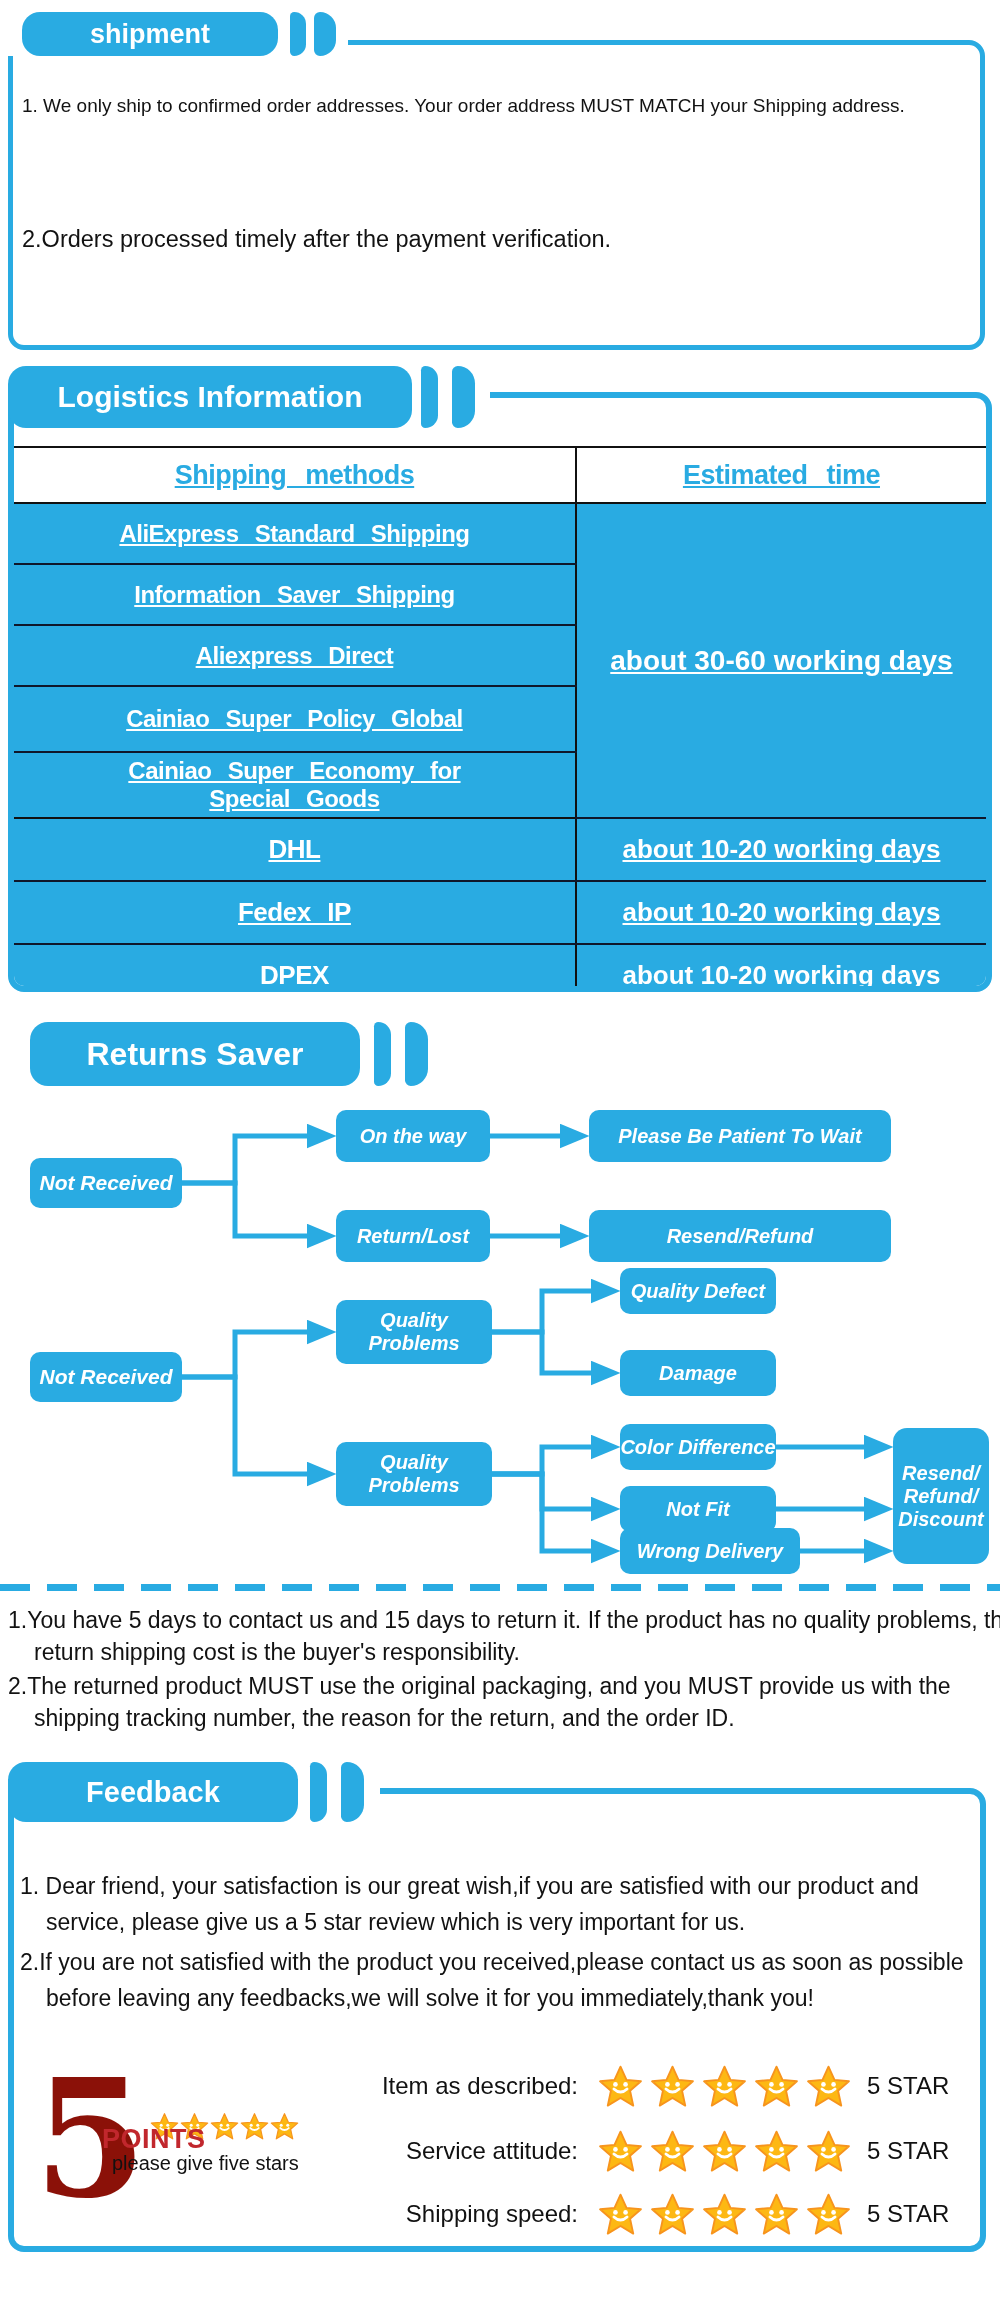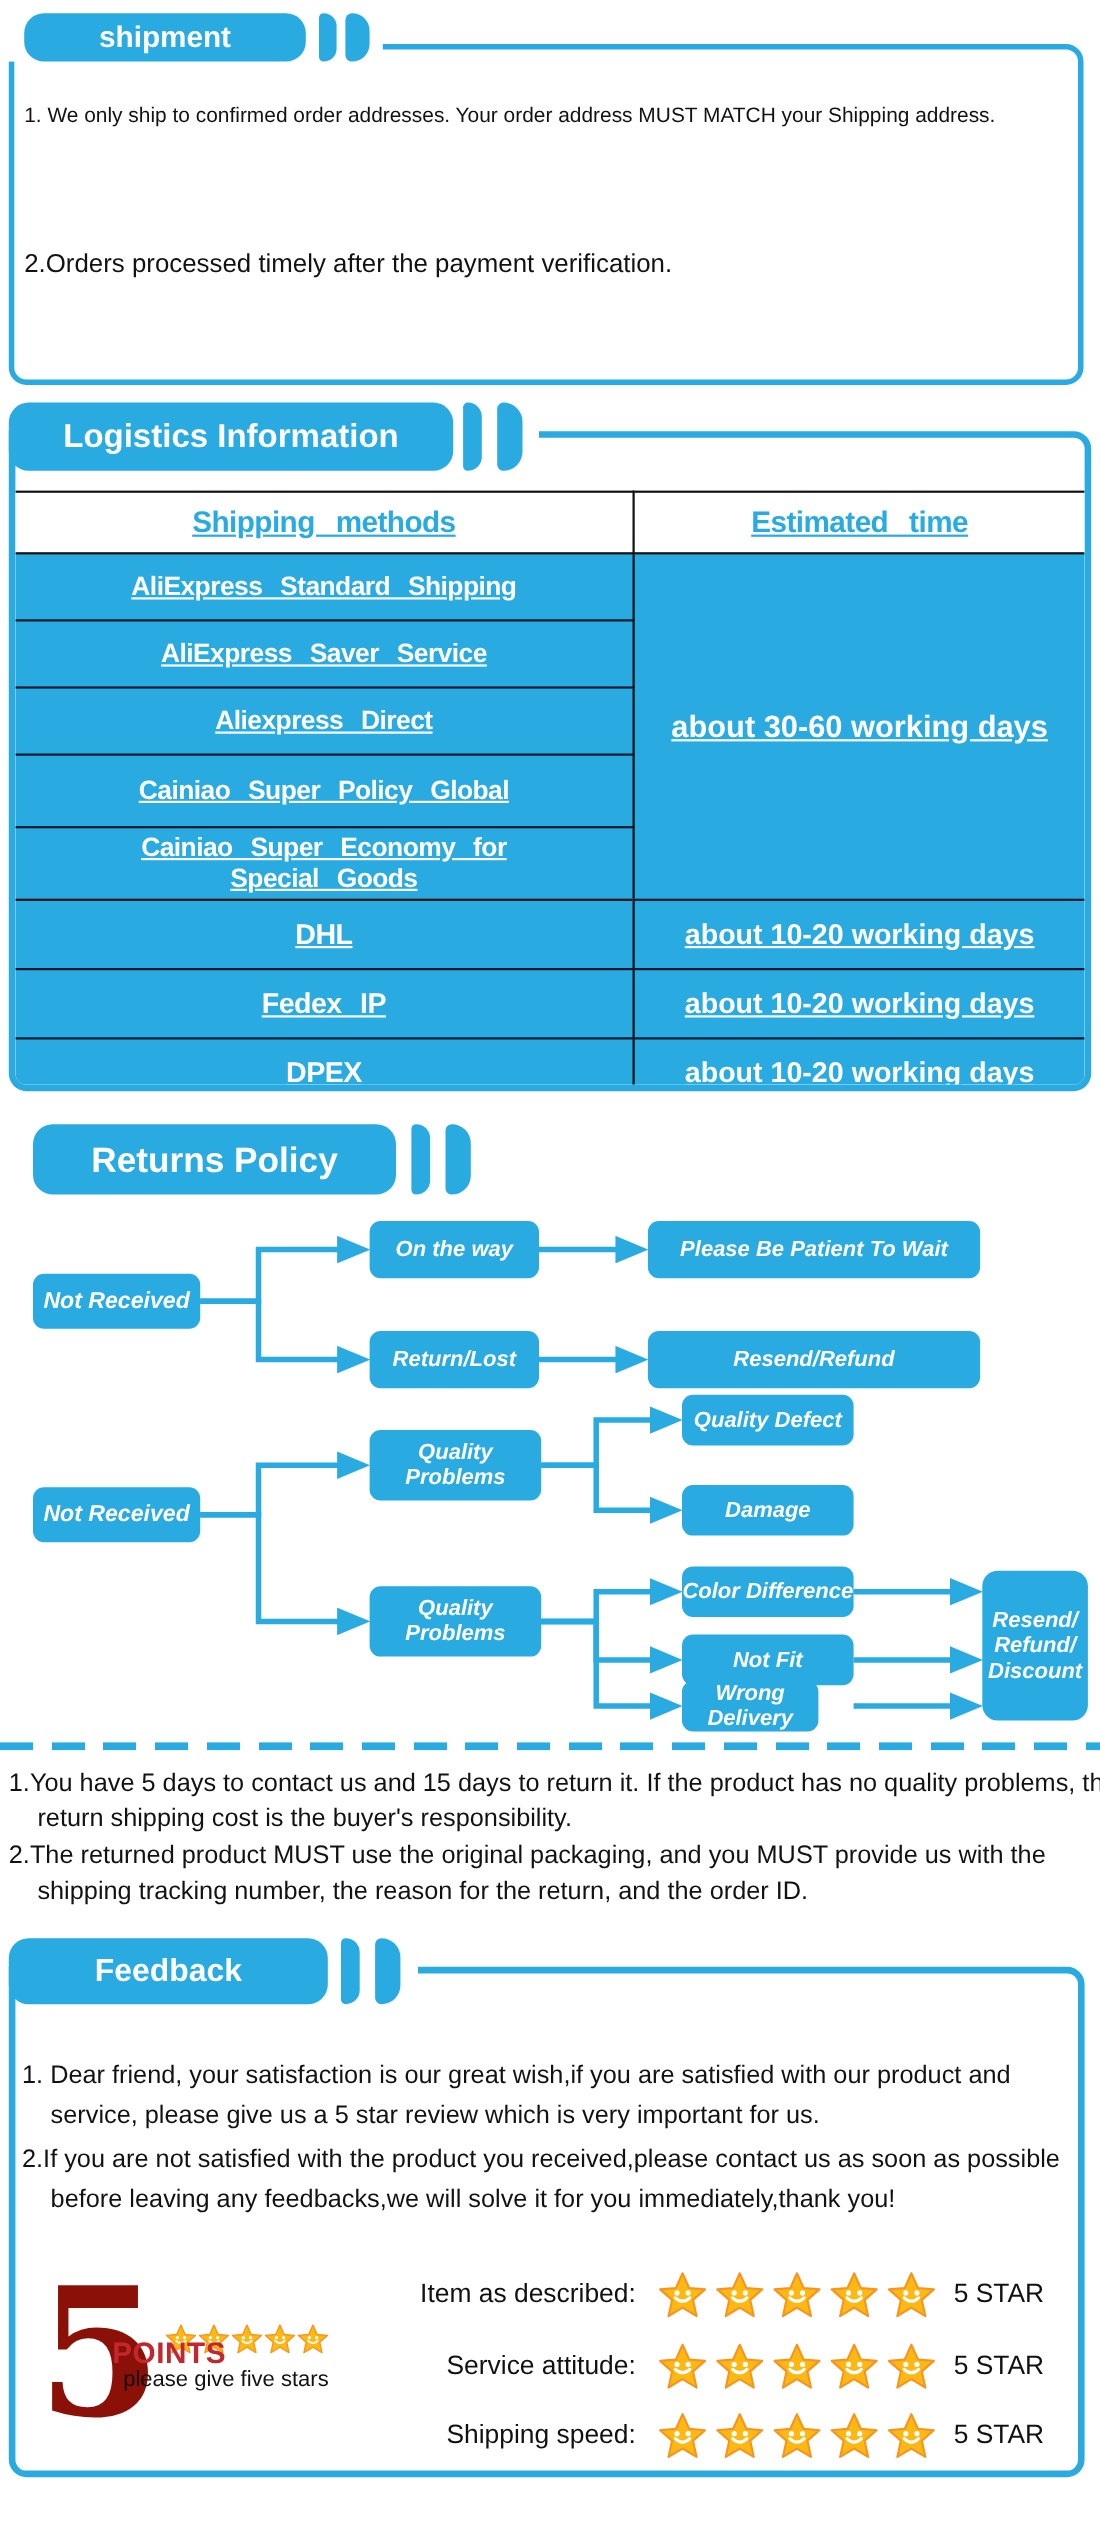--- a/index.html
+++ b/index.html
@@ -74,21 +74,21 @@
       <tbody>
           <tr class="th-row">
         <td class="m-col">Shipping methods</td>
         <td>Estimated time</td>
       </tr>
       <tr class="b-row">
         <td class="method rsep" style="height:57px;">AliExpress Standard Shipping</td>
         <td class="time-big rsep" rowspan="5">about 30-60 working days</td>
       </tr>
       <tr class="b-row">
-        <td class="method rsep" style="height:57px;">AliExpress Saver Service</td>
+        <td class="method rsep" style="height:57px;">Information Saver Shipping</td>
       </tr>
       <tr class="b-row">
         <td class="method rsep" style="height:57px;">Aliexpress Direct</td>
       </tr>
       <tr class="b-row">
         <td class="method rsep" style="height:62px;">Cainiao Super Policy Global</td>
       </tr>
       <tr class="b-row">
         <td class="method pre" style="height:62px;border-bottom:2px solid #111;">Cainiao Super Economy for
 Special Goods</td>
@@ -109,21 +109,21 @@
       </table>
   </div>
   <div class="cover" style="left:12px;top:388px;width:478px;height:14px;"></div>
   <div class="pill" style="left:8px;top:366px;width:404px;height:62px;font-size:30px;">
     <span>Logistics Information</span>
   </div>
   <div class="accent" style="left:421px;top:366px;width:17px;height:62px;border-radius:5px 15px 15px 5px;"></div>
   <div class="accent" style="left:452px;top:366px;width:23px;height:62px;border-radius:6px 18px 18px 6px;"></div>
 
   <div class="pill" style="left:30px;top:1022px;width:330px;height:64px;font-size:32px;">
-    <span>Returns Policy</span>
+    <span>Returns Saver</span>
   </div>
   <div class="accent" style="left:374px;top:1022px;width:17px;height:64px;border-radius:5px 15px 15px 5px;"></div>
   <div class="accent" style="left:405px;top:1022px;width:23px;height:64px;border-radius:6px 18px 18px 6px;"></div>
 
   <div id="flow">
     <svg width="1000" height="490" viewBox="0 0 1000 490">
       <defs>
         <marker id="ah" markerWidth="6" markerHeight="5" refX="0.3" refY="2.5" orient="auto">
           <path d="M0,0 L6,2.5 L0,5 Z" fill="#29ABE2"></path>
         </marker>
@@ -152,21 +152,21 @@
     <div class="fbox" style="left:589px;top:110px;width:302px;height:52px;">Resend/Refund</div>
     <div class="fbox" style="left:620px;top:168px;width:156px;height:46px;">Quality Defect</div>
     <div class="fbox" style="left:336px;top:200px;width:156px;height:64px;">Quality
 Problems</div>
     <div class="fbox" style="left:620px;top:250px;width:156px;height:46px;">Damage</div>
     <div class="fbox" style="left:30px;top:252px;width:152px;height:50px;font-size:21px;">Not Received</div>
     <div class="fbox" style="left:620px;top:324px;width:156px;height:46px;">Color Difference</div>
     <div class="fbox" style="left:336px;top:342px;width:156px;height:64px;">Quality
 Problems</div>
     <div class="fbox" style="left:620px;top:386px;width:156px;height:46px;">Not Fit</div>
-    <div class="fbox" style="left:620px;top:428px;width:124px;height:46px;font-style:italic;">Wrong Delivery</div>
+    <div class="fbox" style="left:620px;top:428px;width:180px;height:46px;font-style:italic;">Wrong Delivery</div>
     <div class="fbox" style="left:893px;top:328px;width:96px;height:136px;border-radius:14px;font-size:20px;">Resend/
 Refund/
 Discount</div>
   </div>
 
   <div class="dashline"></div>
 
   <div class="para hang" style="left:8px;top:1604px;width:985px;font-size:23px;line-height:32px;">1.You have 5 days to contact us and 15 days to return it. If the product has no quality problems, the return shipping cost is the buyer's responsibility.</div>
   <div class="para hang" style="left:8px;top:1670px;width:985px;font-size:23px;line-height:32px;">2.The returned product MUST use the original packaging, and you MUST provide us with the shipping tracking number, the reason for the return, and the order ID.</div>
 

